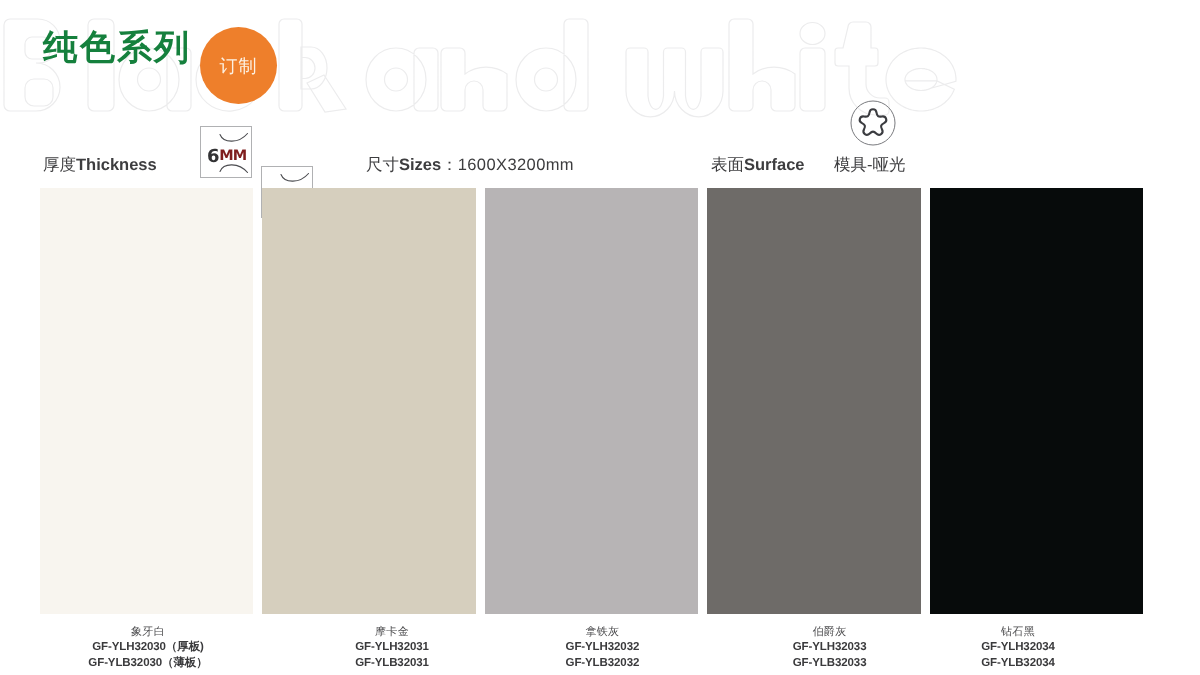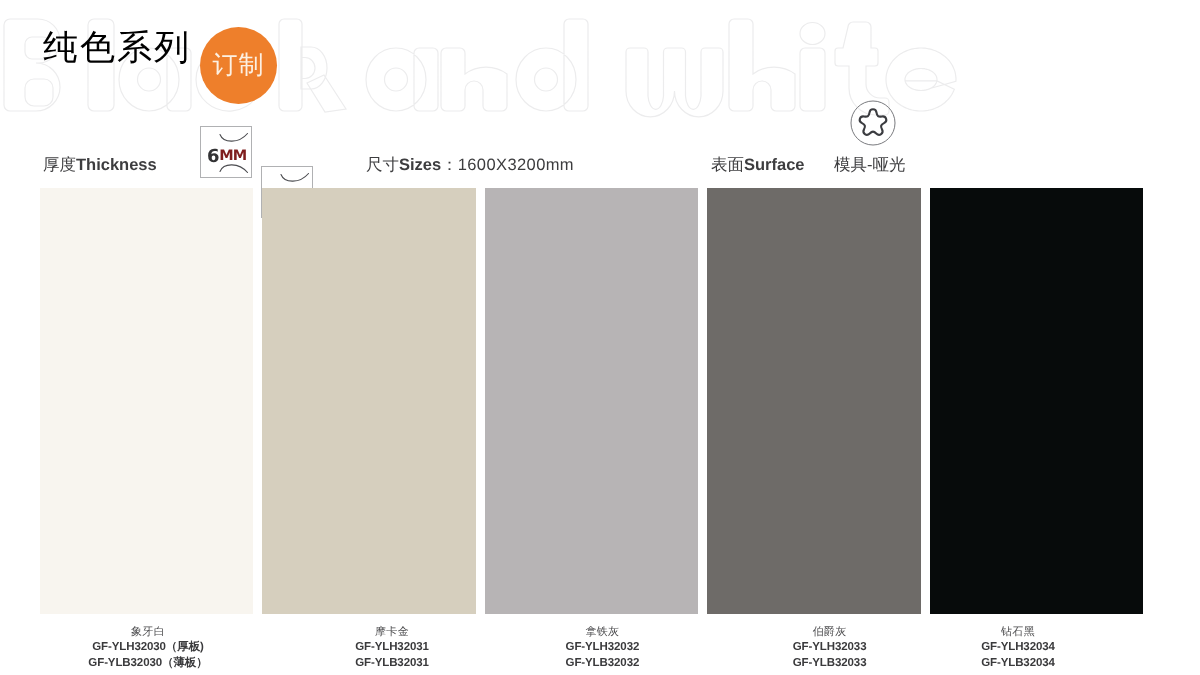--- a/index.html
+++ b/index.html
@@ -5,26 +5,26 @@
 <style>
   html,body{margin:0;padding:0;}
   body{width:1200px;height:675px;background:#ffffff;overflow:hidden;position:relative;
        font-family:"Liberation Sans",sans-serif;-webkit-font-smoothing:antialiased;text-rendering:geometricPrecision;}
   .page{position:absolute;left:0;top:0;width:1200px;height:675px;}
 
   
   #bgword{position:absolute;left:0px;top:0px;width:1000px;height:130px;}
 
   .title{position:absolute;left:43px;top:27px;font-size:35px;line-height:42px;
-         color:#000000;letter-spacing:2px;white-space:nowrap;font-weight:400;}
+         color:#15803d;letter-spacing:2px;white-space:nowrap;font-weight:700;}
 
   .badge{position:absolute;left:200px;top:27px;width:77px;height:77px;border-radius:50%;
          background:#ee7f2b;}
   .badge span{position:absolute;left:0;top:0;width:77px;height:77px;display:flex;
-         align-items:center;justify-content:center;color:#fcf0e2;font-size:25px;
+         align-items:center;justify-content:center;color:#fcf0e2;font-size:18px;
          letter-spacing:1px;line-height:1;}
 
   .lab{position:absolute;font-size:16.5px;line-height:20px;color:#3d3d3f;white-space:nowrap;}
   .lab b{font-weight:700;letter-spacing:0px;margin-top:28px;}
   .mono{font-weight:400;letter-spacing:0.4px;}
 
   .mmbox{position:absolute;top:126px;width:50px;height:50px;border:1px solid #b0b1b3;
          background:#fff;}
   .mmbox svg{position:absolute;left:0;top:0;}
   .mmtxt{position:absolute;left:0;top:4px;width:50px;height:50px;display:flex;

